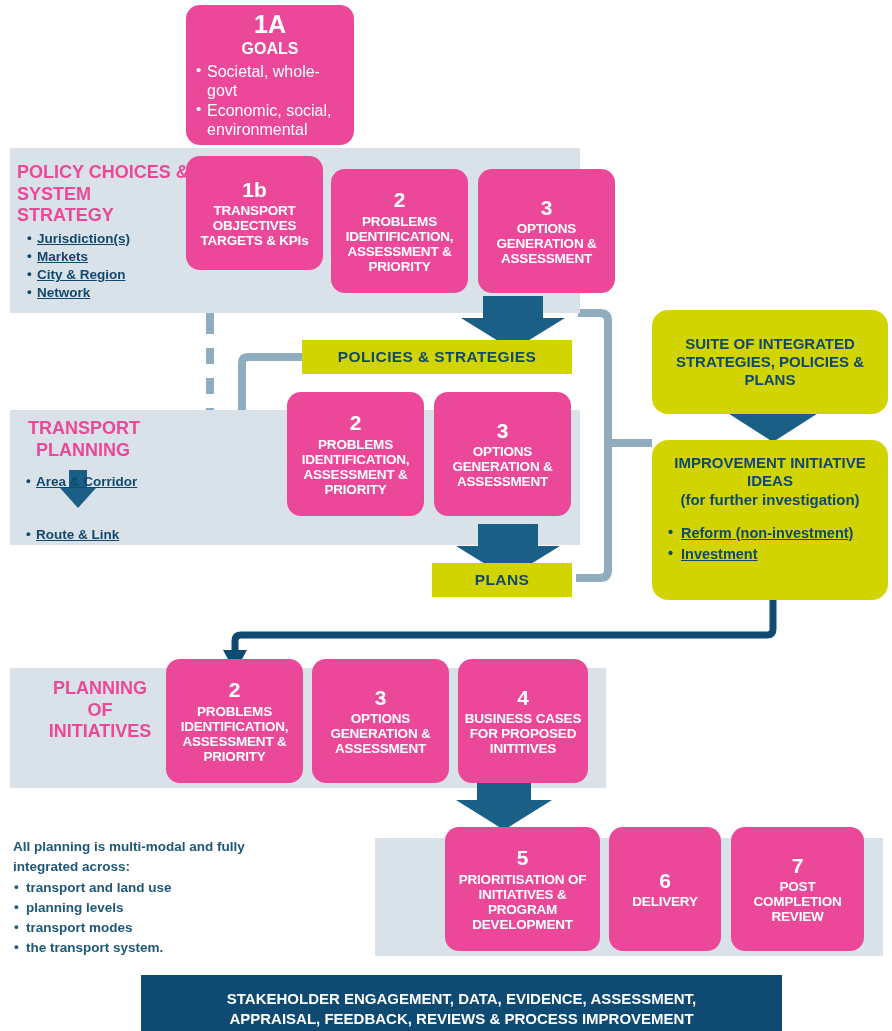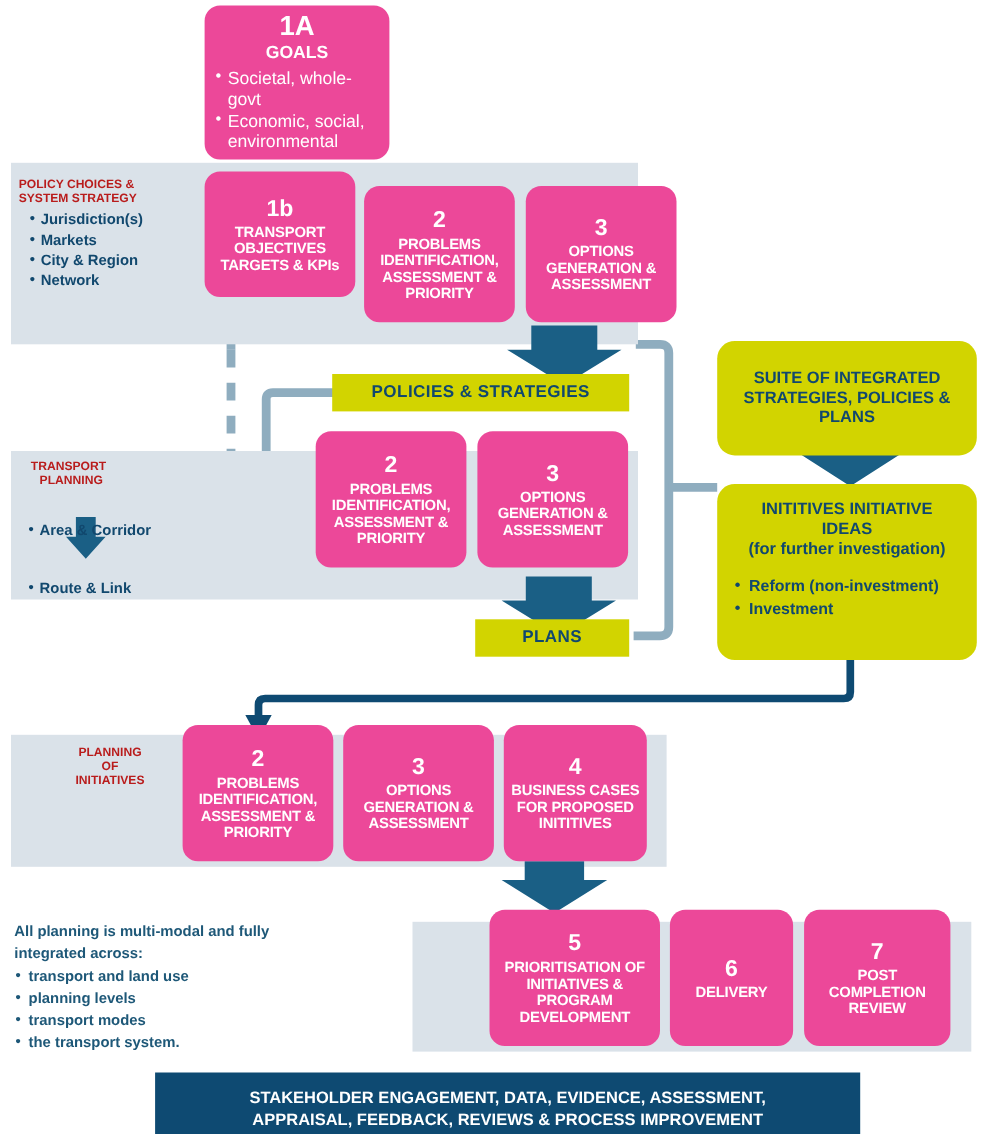--- a/index.html
+++ b/index.html
@@ -32,23 +32,23 @@
   .ybox{
     background:#d2d400;color:#11486e;font-weight:bold;
     display:flex;flex-direction:column;align-items:center;justify-content:center;
     text-align:center;line-height:1.22;
   }
   .ybox.round{border-radius:16px;}
   .ybox .t{font-size:15px;letter-spacing:0px;}
   .ybox.flat .t{font-size:15.5px;letter-spacing:0.4px;}
 
   
-  .ptitle{color:#b91c1c;font-weight:bold;font-size:11px;line-height:1.2;}
+  .ptitle{color:#ec4899;font-weight:bold;font-size:18px;line-height:1.2;}
   .plist{color:#11486e;font-weight:bold;font-size:13.5px;line-height:1.35;margin:3px 0 0 0;padding:0;list-style:none;}
-  .plist li{position:relative;padding-left:10px;}
+  .plist li{position:relative;padding-left:10px;text-decoration:underline;}
   .plist li:before{content:"\2022";position:absolute;left:0;top:-1px;}
 
   .notes{color:#1e5878;font-weight:bold;font-size:13.5px;line-height:1.5;}
   .notes ul{margin:0;padding:0;list-style:none;}
   .notes ul li{position:relative;padding-left:13px;}
   .notes ul li:before{content:"\2022";position:absolute;left:1px;top:-1px;}
 
   
   .banner{
     background:#0e4a72;color:#ffffff;font-weight:bold;font-size:15px;
@@ -157,21 +157,21 @@
 
 <div class="abs ybox flat" style="left:432px;top:563px;width:140px;height:34px;">
   <div class="t">PLANS</div>
 </div>
 
 <div class="abs ybox round" style="left:652px;top:310px;width:236px;height:104px;padding:4px 8px;">
   <div class="t">SUITE OF INTEGRATED STRATEGIES, POLICIES &amp; PLANS</div>
 </div>
 
 <div class="abs ybox round" style="left:652px;top:440px;width:236px;height:160px;padding:14px 12px;align-items:stretch;justify-content:flex-start;">
-  <div class="t">INITITIVES INITIATIVE</div>
+  <div class="t">IMPROVEMENT INITIATIVE</div>
   <div class="t">IDEAS</div>
   <div class="t">(for further investigation)</div>
   <ul class="plist" style="font-size:14.5px;text-align:left;margin-top:14px;padding-left:4px;line-height:1.45;">
     <li style="padding-left:13px;">Reform (non-investment)</li>
     <li style="padding-left:13px;">Investment</li>
   </ul>
 </div>
 
 <div class="abs" style="left:25px;top:678px;width:150px;text-align:center;">
   <div class="ptitle">PLANNING</div>

